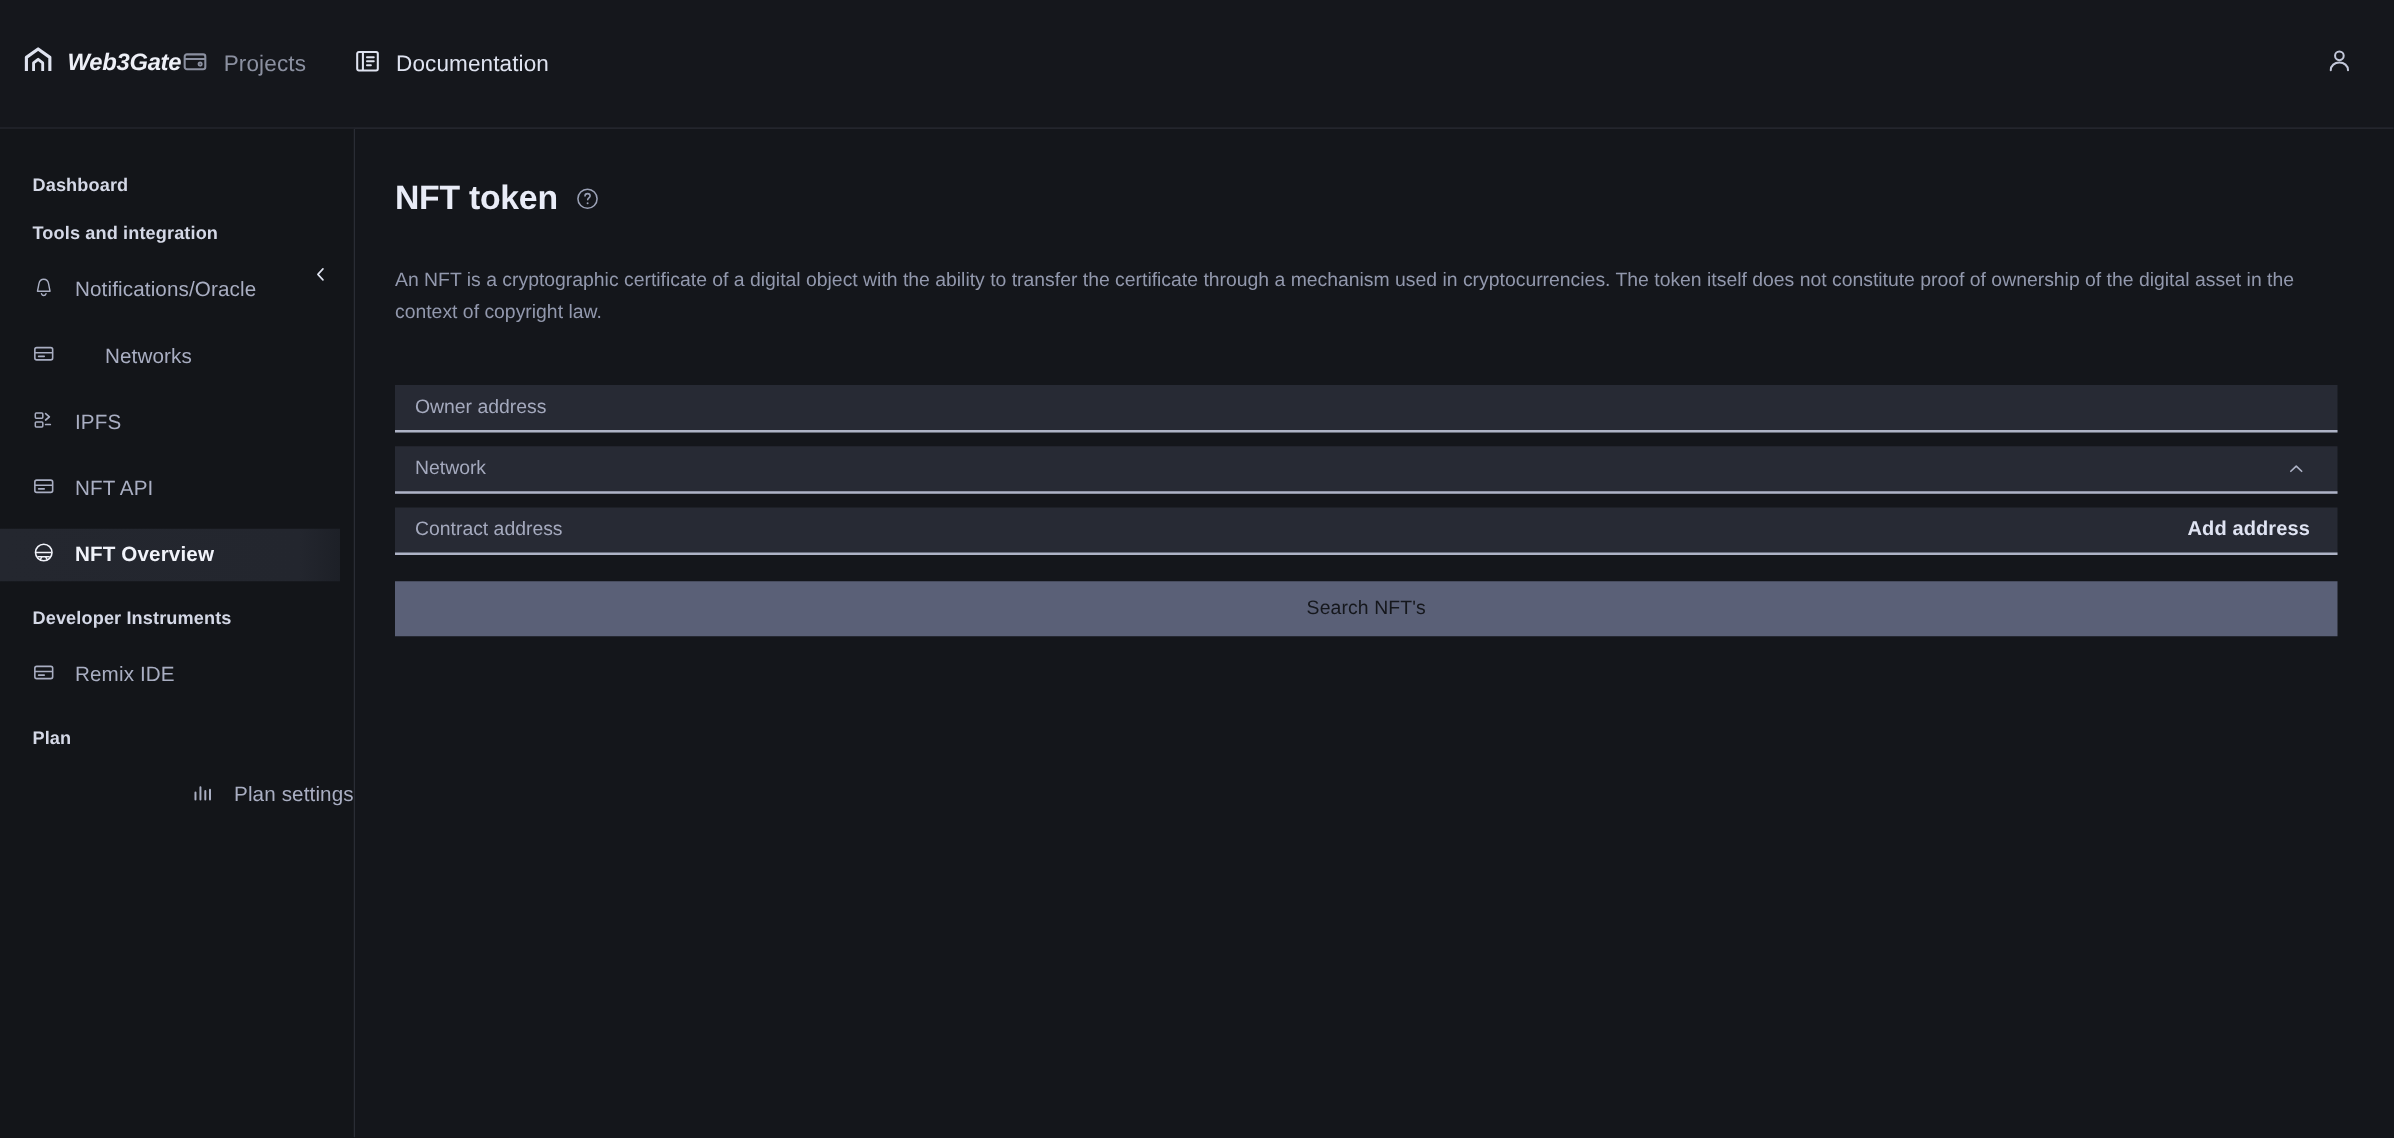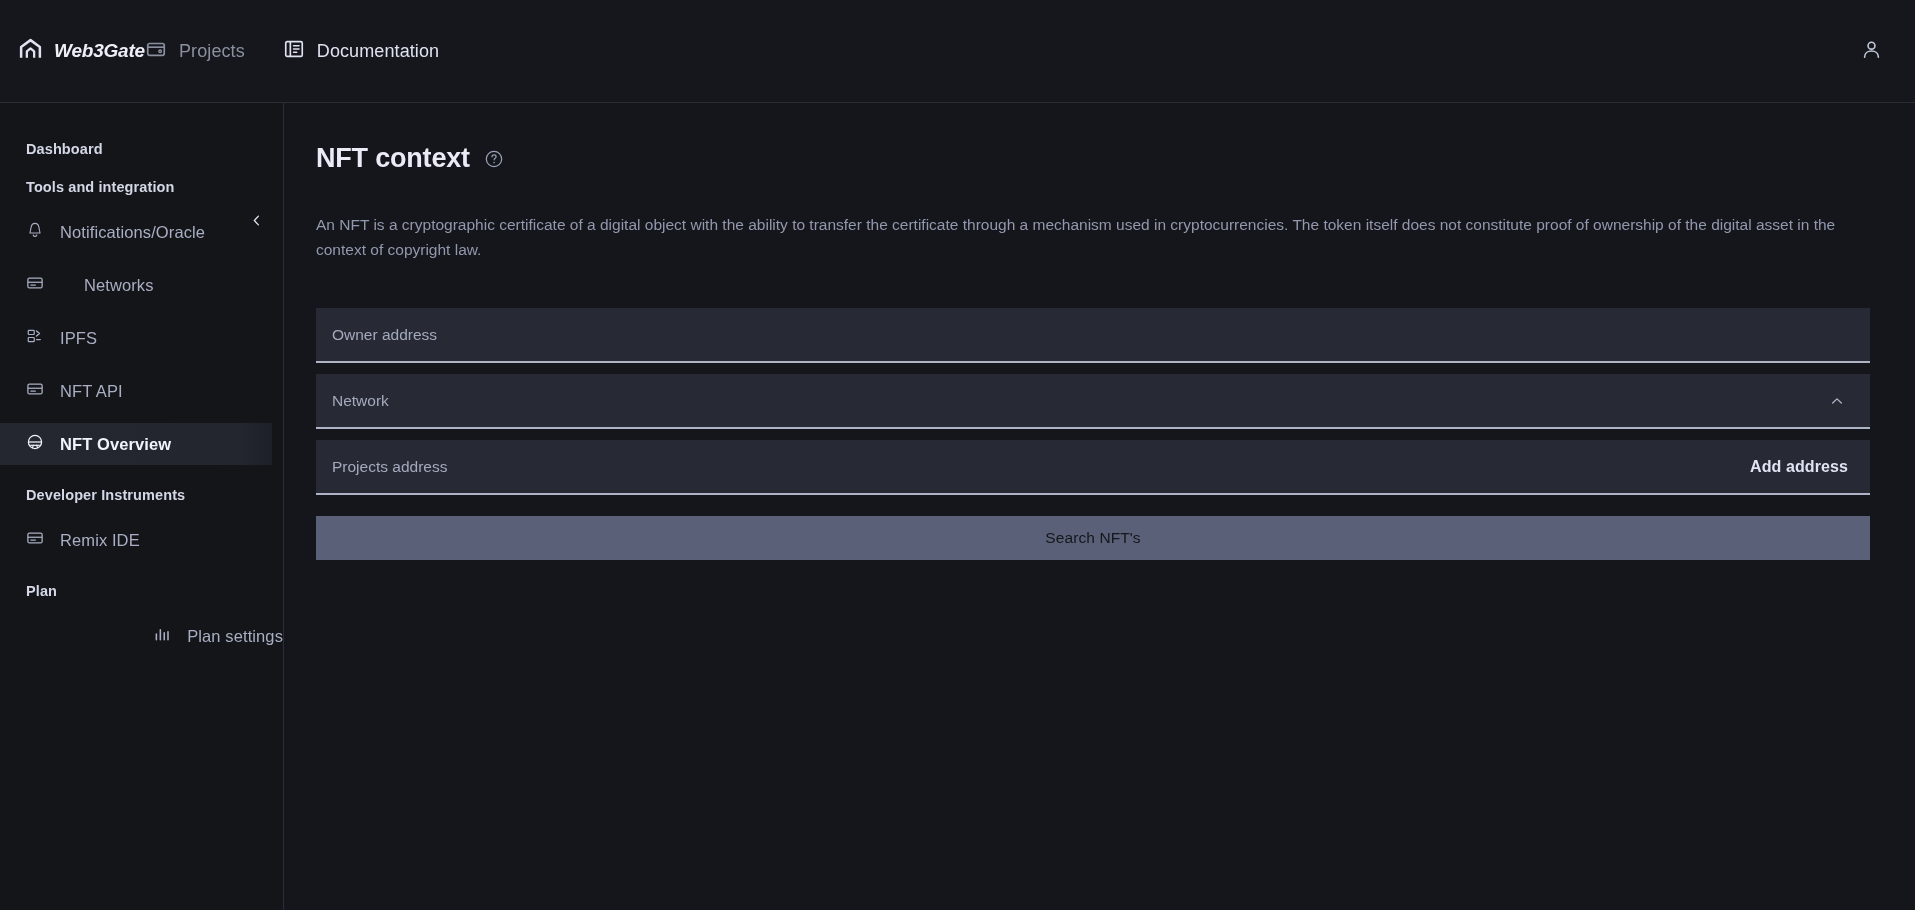--- a/index.html
+++ b/index.html
@@ -181,21 +181,21 @@
     max-width: 1565px;
     margin-bottom: 46px;
   }
 
   
   .form-stack { max-width: 1570px; }
 
   .field {
     background: #272a34;
     border-bottom: 2px solid #aeb3c6;
-    height: 55px;
+    height: 38px;
     display: flex;
     align-items: center;
     padding: 0 22px 0 16px;
     margin-bottom: 11px;
     cursor: text;
   }
   .field-label {
     color: #a4a9bd;
     font-size: 15.5px;
     flex: 1;
@@ -390,21 +390,21 @@
           </span>
           <span class="side-label">Plan settings</span>
         </div>
       </div>
 
     </nav>
 
     <main class="main">
 
       <div class="page-title-row">
-        <h1 class="page-title">NFT context</h1>
+        <h1 class="page-title">NFT token</h1>
         <span class="help-icon">
           <svg width="20" height="20" viewBox="0 0 24 24" fill="none">
             <circle cx="12" cy="12" r="9.2" stroke="#9aa0b5" stroke-width="1.5"></circle>
             <path d="M9.6 9.4c0-1.4 1.1-2.3 2.5-2.3s2.4.9 2.4 2.2c0 1.8-2.3 1.9-2.3 3.6" stroke="#9aa0b5" stroke-width="1.5" stroke-linecap="round"></path>
             <circle cx="12.1" cy="16.3" r="0.95" fill="#9aa0b5"></circle>
           </svg>
         </span>
       </div>
 
       <p class="page-desc">An NFT is a cryptographic certificate of a digital object with the ability to transfer the certificate through a mechanism used in cryptocurrencies. The token itself does not constitute proof of ownership of the digital asset in the context of copyright law.</p>
@@ -418,21 +418,21 @@
         <div class="field selectable">
           <span class="field-label">Network</span>
           <span class="chevron">
             <svg width="16" height="16" viewBox="0 0 24 24" fill="none">
               <path d="M5.5 15L12 8.8L18.5 15" stroke="#aeb3c6" stroke-width="2" stroke-linecap="round" stroke-linejoin="round"></path>
             </svg>
           </span>
         </div>
 
         <div class="field">
-          <span class="field-label">Projects address</span>
+          <span class="field-label">Contract address</span>
           <span class="field-action">Add address</span>
         </div>
 
         <button class="submit-btn">Search NFT's</button>
 
       </div>
     </main>
 
   </div>
 </div>

